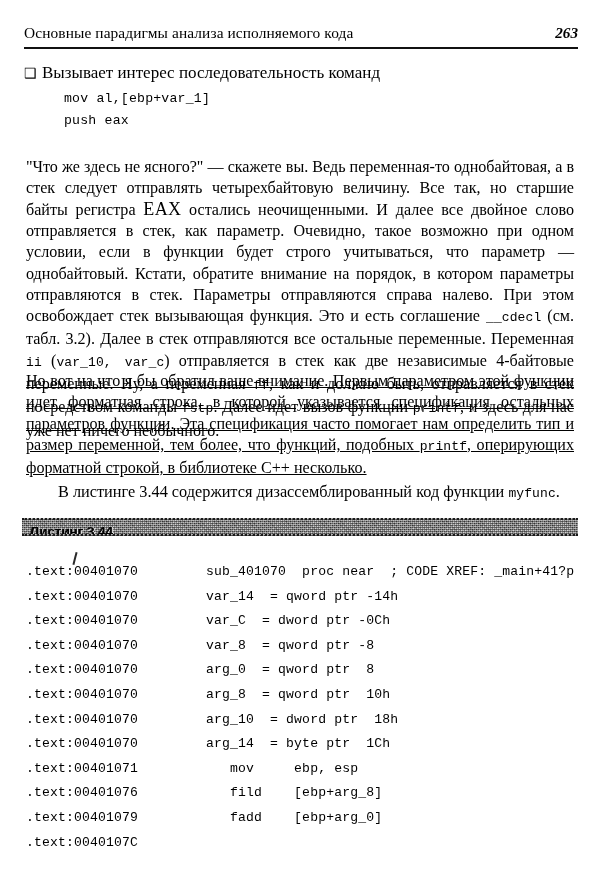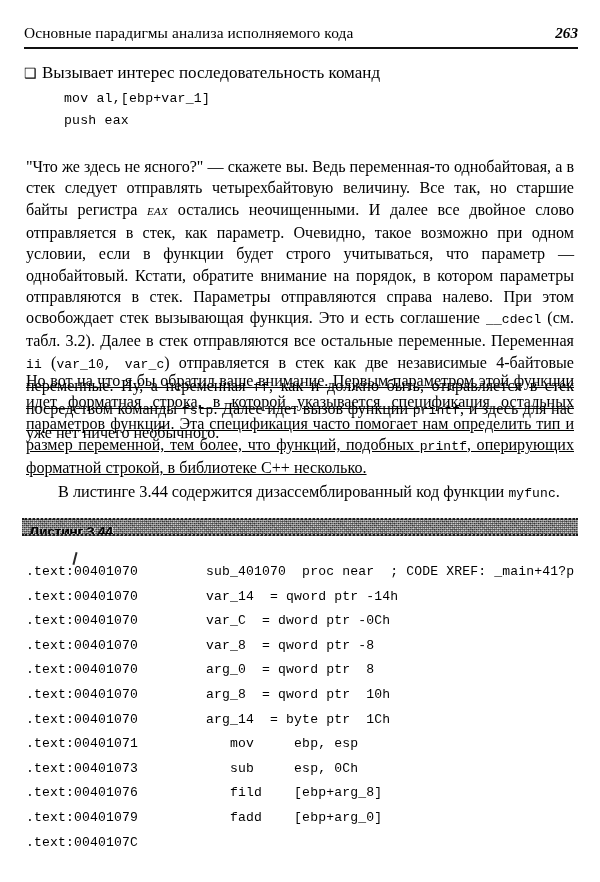--- a/index.html
+++ b/index.html
@@ -111,23 +111,22 @@
     margin-left: 32px;
   }
 
   .mono {
     font-family: "Liberation Mono", "DejaVu Sans Mono", monospace;
     font-size: 13px;
     letter-spacing: 0.1px;
   }
   .smallcap {
     font-variant: small-caps;
-    font-size: 11px;
+    font-size: 18px;
     letter-spacing: 0.3px;
-    font-style: italic;
   }
 
   
   .listing-band {
     position: absolute;
     left: 22px;
     top: 518px;
     width: 556px;
     height: 18px;
     background-color: #8e8e8e;
@@ -224,21 +223,21 @@
   </div>
   <div class="scan-artifact"></div>
 
   <div class="listing">
     <div class="code-line"><span class="code-addr">.text:00401070</span><span>    sub_401070  proc near  ; CODE XREF: _main+41?p</span></div>
     <div class="code-line"><span class="code-addr">.text:00401070</span><span>    var_14  = qword ptr -14h</span></div>
     <div class="code-line"><span class="code-addr">.text:00401070</span><span>    var_C  = dword ptr -0Ch</span></div>
     <div class="code-line"><span class="code-addr">.text:00401070</span><span>    var_8  = qword ptr -8</span></div>
     <div class="code-line"><span class="code-addr">.text:00401070</span><span>    arg_0  = qword ptr  8</span></div>
     <div class="code-line"><span class="code-addr">.text:00401070</span><span>    arg_8  = qword ptr  10h</span></div>
+    <div class="code-line"><span class="code-addr">.text:00401070</span><span>    arg_10  = dword ptr  18h</span></div>
     <div class="code-line"><span class="code-addr">.text:00401070</span><span>    arg_14  = byte ptr  1Ch</span></div>
     <div class="code-line"><span class="code-addr">.text:00401071</span><span>       mov     ebp, esp</span></div>
-    <div class="code-line"><span class="code-addr">.text:00401073</span><span>       sub     esp, 0Ch</span></div>
     <div class="code-line"><span class="code-addr">.text:00401076</span><span>       fild    [ebp+arg_8]</span></div>
     <div class="code-line"><span class="code-addr">.text:00401079</span><span>       fadd    [ebp+arg_0]</span></div>
     <div class="code-line"><span class="code-addr">.text:0040107C</span></div>
   </div>
 
 </div>
 
 </body></html>

